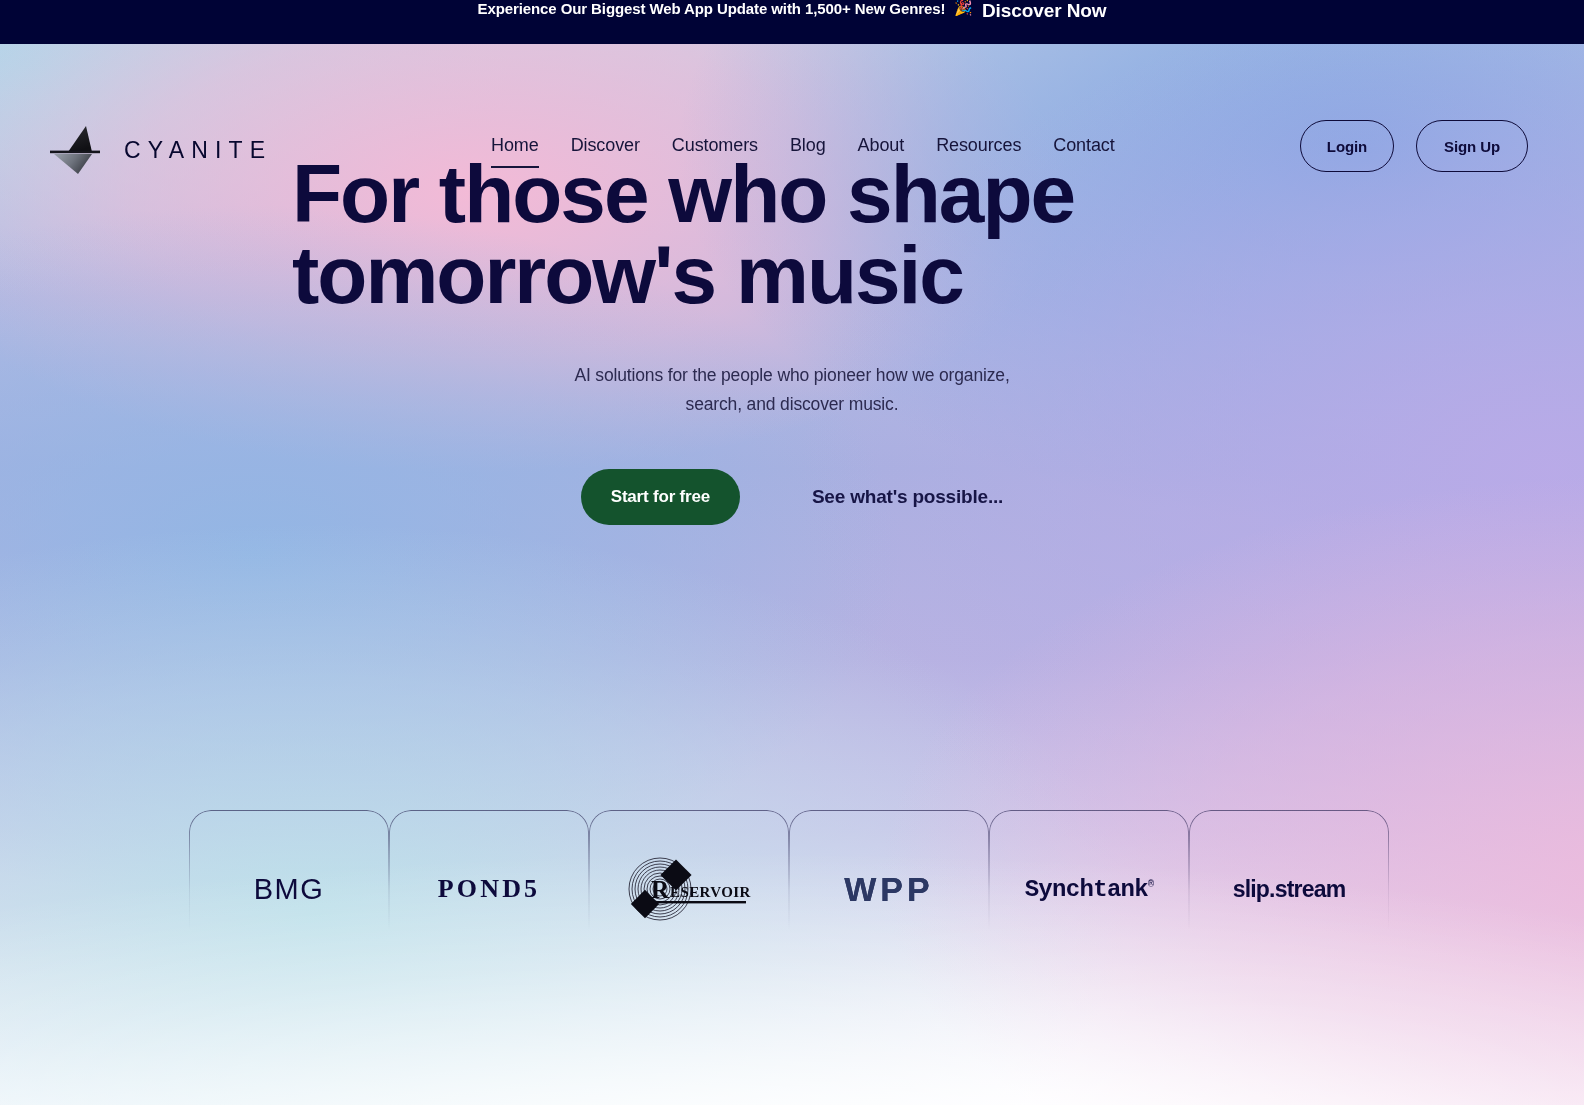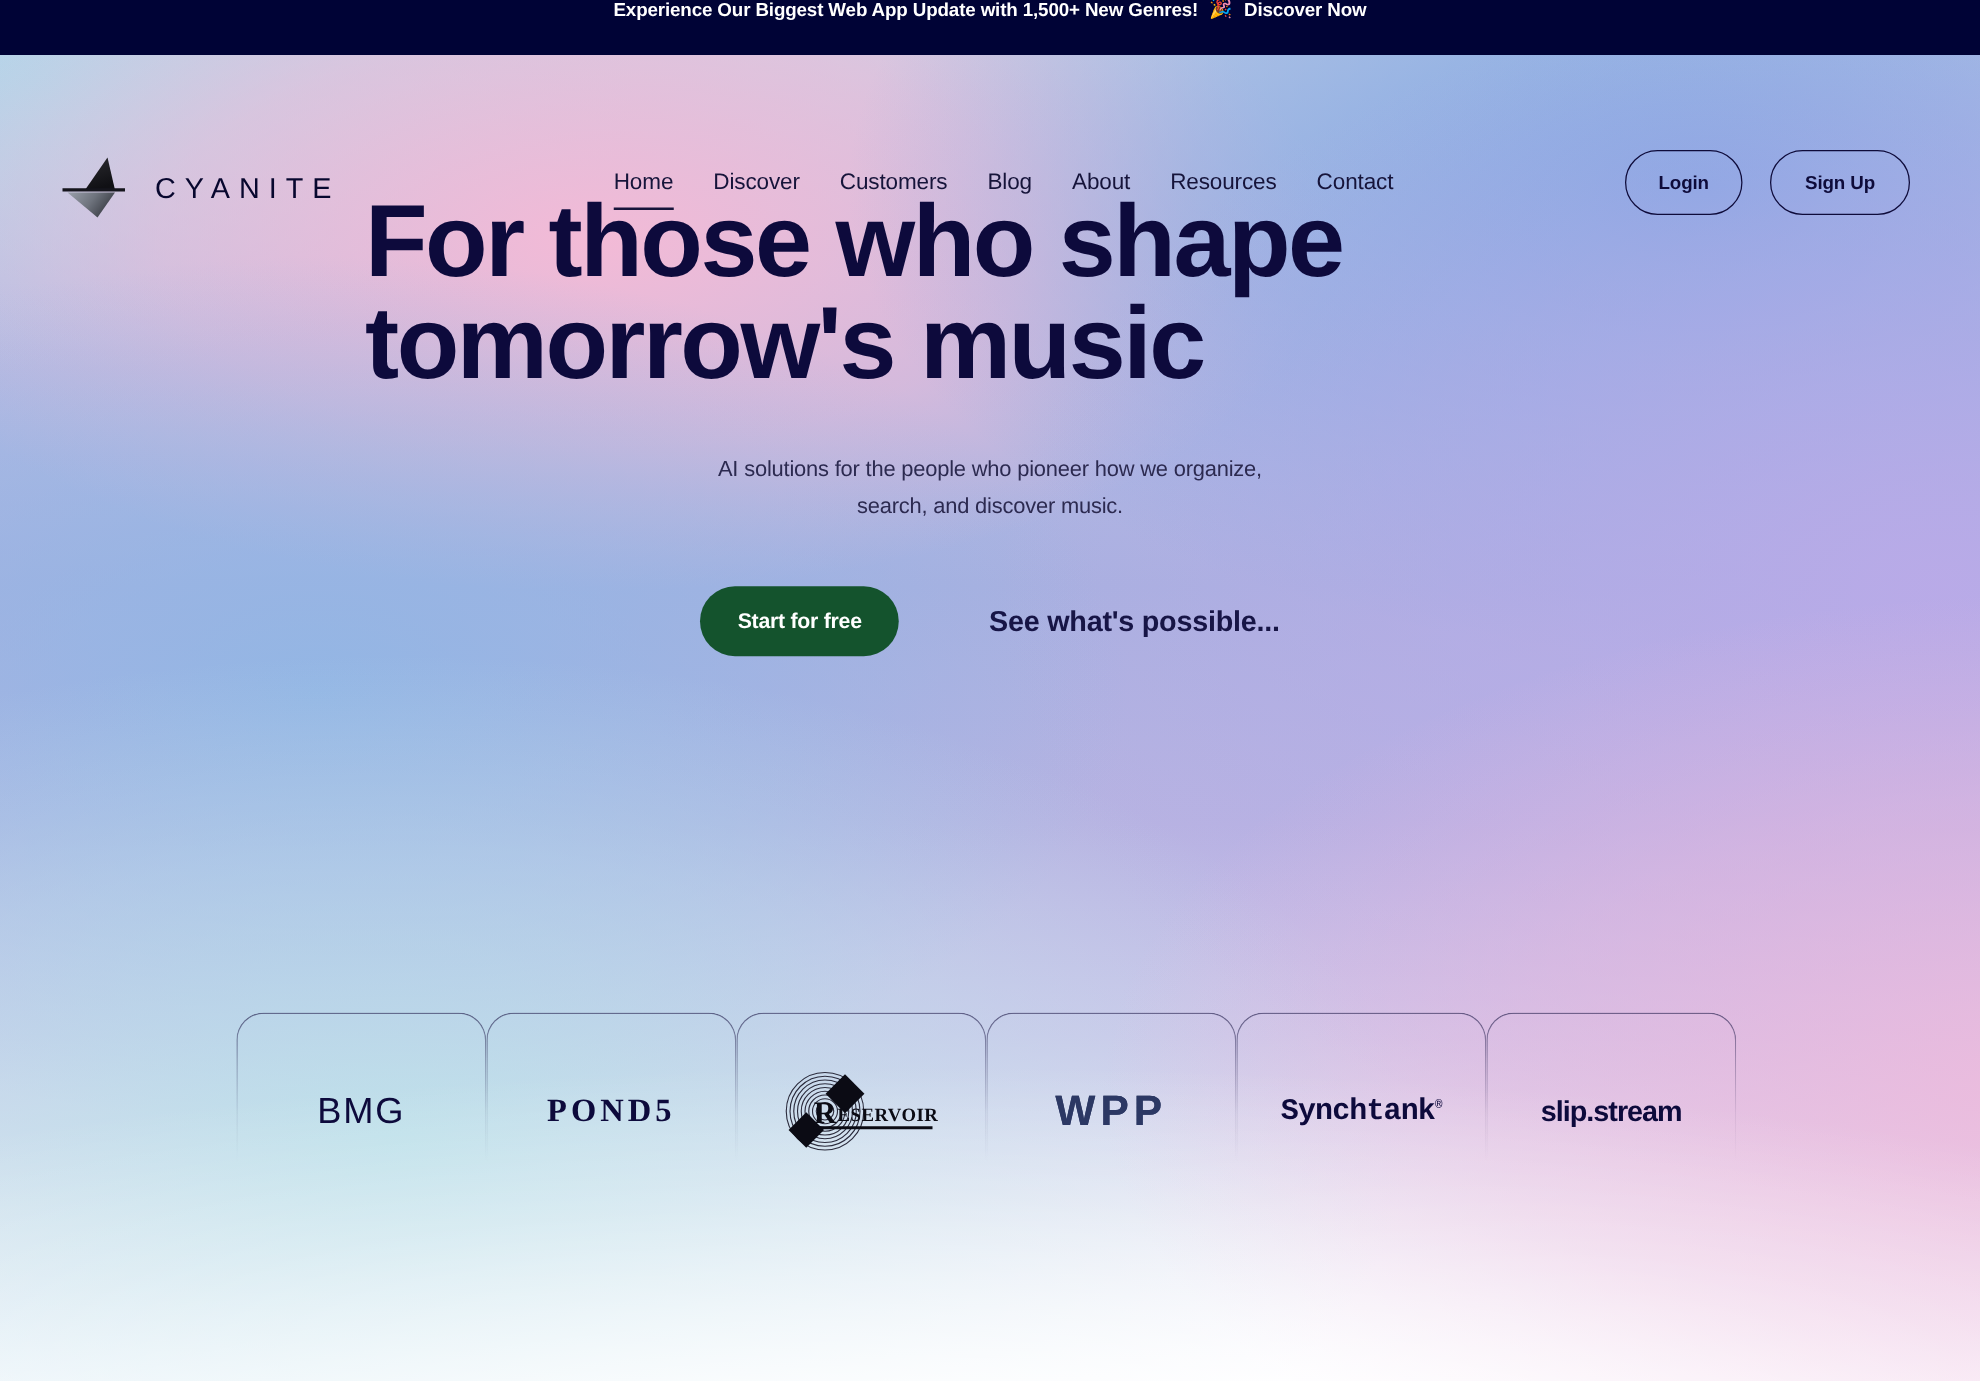--- a/index.html
+++ b/index.html
@@ -30,21 +30,21 @@
   #banner .ban-text {
     color:#ffffff;
     font-size:15px;
     font-weight:700;
     letter-spacing:-0.1px;
     white-space:nowrap;
   }
   #banner .ban-emoji { font-size:15px; line-height:1; }
   #banner .ban-link {
     color:#ffffff;
-    font-size:15px;
+    font-size:19px;
     font-weight:700;
     text-decoration:none;
     white-space:nowrap;
     letter-spacing:-0.1px;
   }
 
   
   #hero-bg {
     position:absolute; left:0; top:44px;
     width:1584px; height:1061px;
@@ -175,21 +175,21 @@
     font-size:17px;
     font-weight:700;
     letter-spacing:-0.2px;
     width:159px; height:56px;
     display:flex; align-items:center; justify-content:center;
     cursor:pointer;
     font-family:"Liberation Sans", sans-serif;
   }
   #cta-secondary {
     color:#171546;
-    font-size:23px;
+    font-size:19px;
     font-weight:700;
     letter-spacing:-0.2px;
     cursor:pointer;
     text-decoration:none;
     white-space:nowrap;
     margin-left:22px;
   }
 
   
   #logo-strip {

